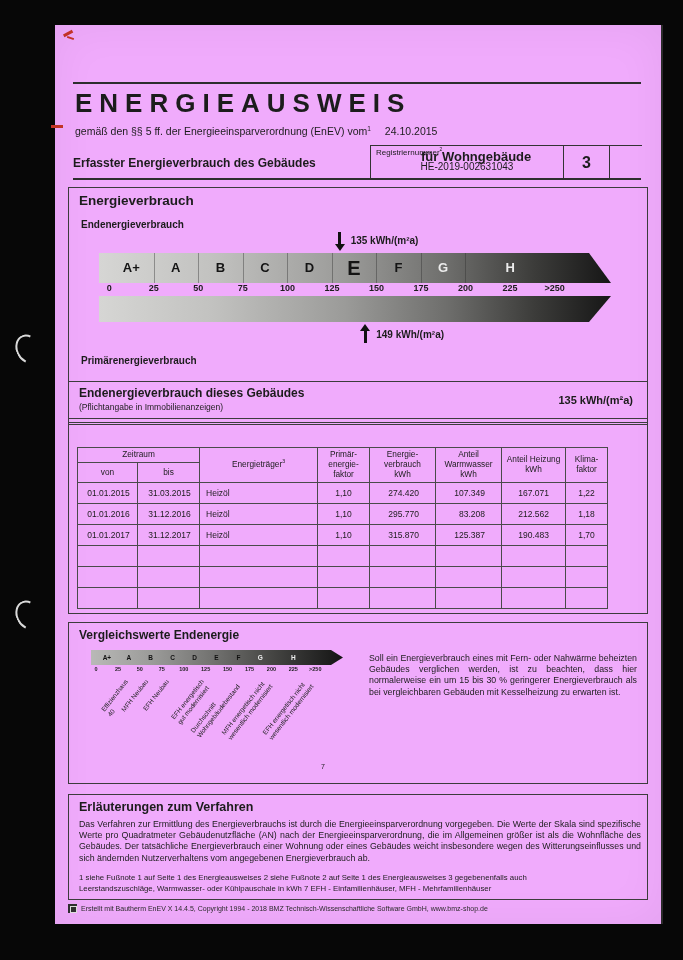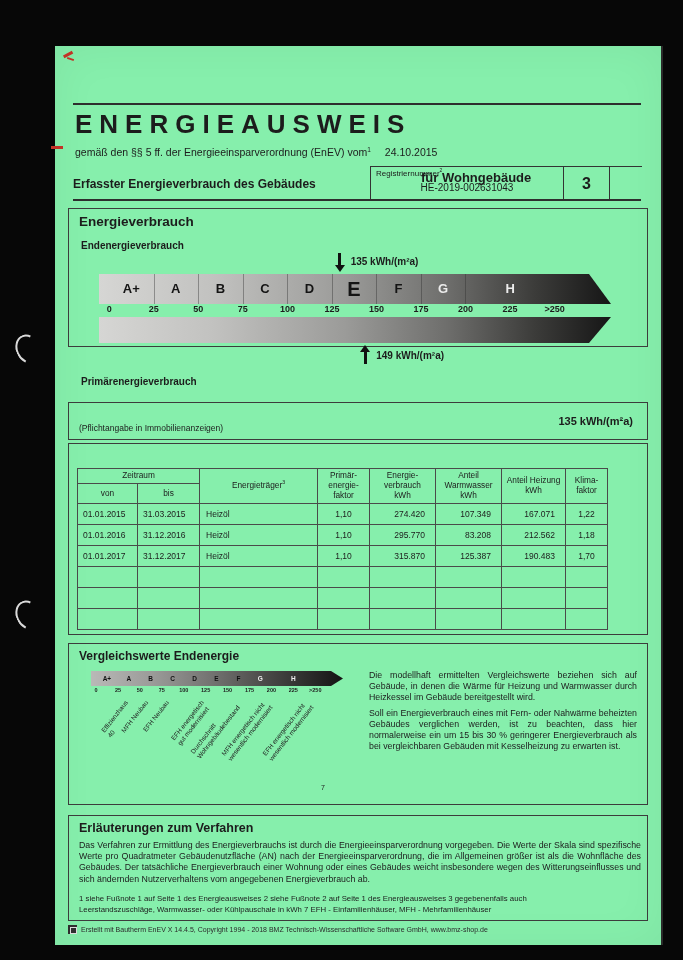--- a/index.html
+++ b/index.html
@@ -1,20 +1,20 @@
 <!DOCTYPE html>
 <html><head>
 <meta charset="utf-8">
 <style>
   *{margin:0;padding:0;box-sizing:border-box;}
   html,body{width:683px;height:960px;background:#070707;overflow:hidden;
     font-family:"Liberation Sans",sans-serif;color:#1c1c1c;}
   .abs{position:absolute;}
-  .paper{position:absolute;left:55px;top:46px;width:606px;height:899px;
-    background:#86efac;box-shadow:inset 0 0 45px rgba(0,0,0,.05), 2px 0 0 #2a2a2a;}
+  .paper{position:absolute;left:55px;top:25px;width:606px;height:899px;
+    background:#f0abfc;box-shadow:inset 0 0 45px rgba(0,0,0,.05), 2px 0 0 #2a2a2a;}
   sup{font-size:.62em;vertical-align:super;line-height:0;}
   .pre{white-space:pre-line;}
   .hr{position:absolute;background:#2e2e2e;height:2px;}
   .box{position:absolute;border:1.4px solid #3c3c3c;}
   .box-title{position:absolute;left:10px;top:5px;font-weight:bold;}
   
   .title{position:absolute;left:20px;top:63px;font-size:26px;font-weight:bold;letter-spacing:7px;}
   .subtitle{position:absolute;left:366px;top:80px;font-size:13px;font-weight:bold;margin-top:44px;}
   .lawline{position:absolute;left:20px;top:100px;font-size:10.5px;}
   .lawline .date{margin-left:14px;}
@@ -41,24 +41,24 @@
   .arrow .stem{width:3px;height:12px;background:#111;margin:0 auto;}
   .arrow .head-down{width:0;height:0;border-left:5px solid transparent;border-right:5px solid transparent;border-top:7px solid #111;}
   .arrow .head-up{width:0;height:0;border-left:5px solid transparent;border-right:5px solid transparent;border-bottom:7px solid #111;}
   .mval{position:absolute;font-size:10px;font-weight:bold;}
   .sublabel{position:absolute;font-size:10px;font-weight:bold;}
   
   table.ctable{position:absolute;left:8px;top:24px;width:530px;border-collapse:collapse;table-layout:fixed;}
   .ctable th,.ctable td{border:1px solid #4a4a4a;font-weight:normal;}
   .ctable th{font-size:8.3px;text-align:center;vertical-align:middle;line-height:1.18;padding:1px 0;}
   .ctable td{font-size:8.5px;height:21px;padding:0 3px;}
-  td.date{text-align:left;padding-left:5px;}
+  td.date{text-align:center;padding-left:5px;}
   td.fuel{text-align:left;padding-left:6px;}
   td.ctr{text-align:center;}
-  td.num{text-align:right;padding-right:10px;}
+  td.num{text-align:right;padding-right:16px;}
   
   .mini-scale{position:absolute;left:22px;top:27px;width:252px;height:26px;}
   .mini-band{position:absolute;left:0;top:0;width:100%;height:15px;
     background:linear-gradient(90deg,#b9b9b7 0%,#9a9a98 25%,#6f6f6d 50%,#454543 72%,#141414 100%);
     clip-path:polygon(0 0,calc(100% - 12px) 0,100% 50%,calc(100% - 12px) 100%,0 100%);}
   .mcls{position:absolute;top:0;transform:translateX(-50%);font-size:6.5px;font-weight:bold;line-height:15px;color:#111;}
   .mcls.lt{color:#eee;}
   .mini-ticks{position:absolute;left:0;top:16px;width:100%;height:9px;}
   .mini-ticks span{position:absolute;transform:translateX(-50%);font-size:5.5px;font-weight:bold;}
   .labels-area{position:absolute;left:22px;top:55px;width:252px;height:100px;}
@@ -104,21 +104,21 @@
   <div class="section-title">Erfasster Energieverbrauch des Gebäudes</div>
   <div class="regbox">
     <div class="regcell">
       <div class="reglabel"><span>Registriernummer</span><sup>2</sup></div>
       <div class="regvalue">HE-2019-002631043</div>
     </div>
     <div class="pagecell">3</div>
   </div>
   <div class="hr" style="left:18px;top:153px;width:568px;"></div>
 
-  <div class="box" style="left:13px;top:162px;width:580px;height:139px;">
+  <div class="box" style="left:13px;top:162px;width:580px;height:238px;">
     <div class="box-title" style="font-size:13.5px;">Energieverbrauch</div>
     <div class="sublabel" style="left:12px;top:31px;">Endenergieverbrauch</div>
 
     <div class="scale">
       <div class="arrow" style="left:calc(47% - 5px);top:0;">
         <div class="stem"></div>
           <div class="head-down"></div>
       </div>
       <div class="mval" style="left:calc(47% + 11px);top:3px;">135 kWh/(m²a)</div>
 
@@ -162,20 +162,21 @@
         <div class="head-up"></div>
           <div class="stem"></div>
       </div>
       <div class="mval" style="left:calc(52% + 11px);top:97px;">149 kWh/(m²a)</div>
     </div>
 
     <div class="sublabel" style="left:12px;top:167px;">Primärenergieverbrauch</div>
   </div>
 
   <div class="box" style="left:13px;top:356px;width:580px;height:38px;">
+    <div class="box-title" style="font-size:12px;top:4px;">Endenergieverbrauch dieses Gebäudes</div>
     <div class="abs" style="left:10px;top:20px;font-size:8.5px;">(Pflichtangabe in Immobilienanzeigen)</div>
     <div class="abs" style="right:14px;top:12px;font-size:11px;font-weight:bold;">135 kWh/(m²a)</div>
   </div>
 
   <div class="box" style="left:13px;top:397px;width:580px;height:192px;">
     <table class="ctable">
       <colgroup>
         <col style="width:60px">
           <col style="width:62px">
           <col style="width:118px">
@@ -312,21 +313,20 @@
       <div class="rlabel" style="right:45%">Durchschnitt
 Wohngebäudebestand</div>
       <div class="rlabel" style="right:32%">MFH energetisch nicht
 wesentlich modernisiert</div>
       <div class="rlabel" style="right:16%">EFH energetisch nicht
 wesentlich modernisiert</div>
     </div>
     <div class="fn7">7</div>
 
     <div class="cmp-text">
-      <div class="p1t">Die modellhaft ermittelten Vergleichswerte beziehen sich auf Gebäude, in denen die Wärme für Heizung und Warmwasser durch Heizkessel im Gebäude bereitgestellt wird.</div>
       <div class="p2">Soll ein Energieverbrauch eines mit Fern- oder Nahwärme beheizten Gebäudes verglichen werden, ist zu beachten, dass hier normalerweise ein um 15 bis 30 % geringerer Energieverbrauch als bei vergleichbaren Gebäuden mit Kesselheizung zu erwarten ist.</div>
     </div>
   </div>
 
   <div class="box" style="left:13px;top:769px;width:580px;height:106px;">
     <div class="box-title" style="font-size:12.5px;">Erläuterungen zum Verfahren</div>
     <div class="expl-text">Das Verfahren zur Ermittlung des Energieverbrauchs ist durch die Energieeinsparverordnung vorgegeben. Die Werte der Skala sind spezifische Werte pro Quadratmeter Gebäudenutzfläche (AN) nach der Energieeinsparverordnung, die im Allgemeinen größer ist als die Wohnfläche des Gebäudes. Der tatsächliche Energieverbrauch einer Wohnung oder eines Gebäudes weicht insbesondere wegen des Witterungseinflusses und sich ändernden Nutzerverhaltens vom angegebenen Energieverbrauch ab.</div>
     <div class="footnotes pre">1 siehe Fußnote 1 auf Seite 1 des Energieausweises   2 siehe Fußnote 2 auf Seite 1 des Energieausweises   3 gegebenenfalls auch
 Leerstandszuschläge, Warmwasser- oder Kühlpauschale in kWh   7 EFH - Einfamilienhäuser, MFH - Mehrfamilienhäuser</div>
   </div>

